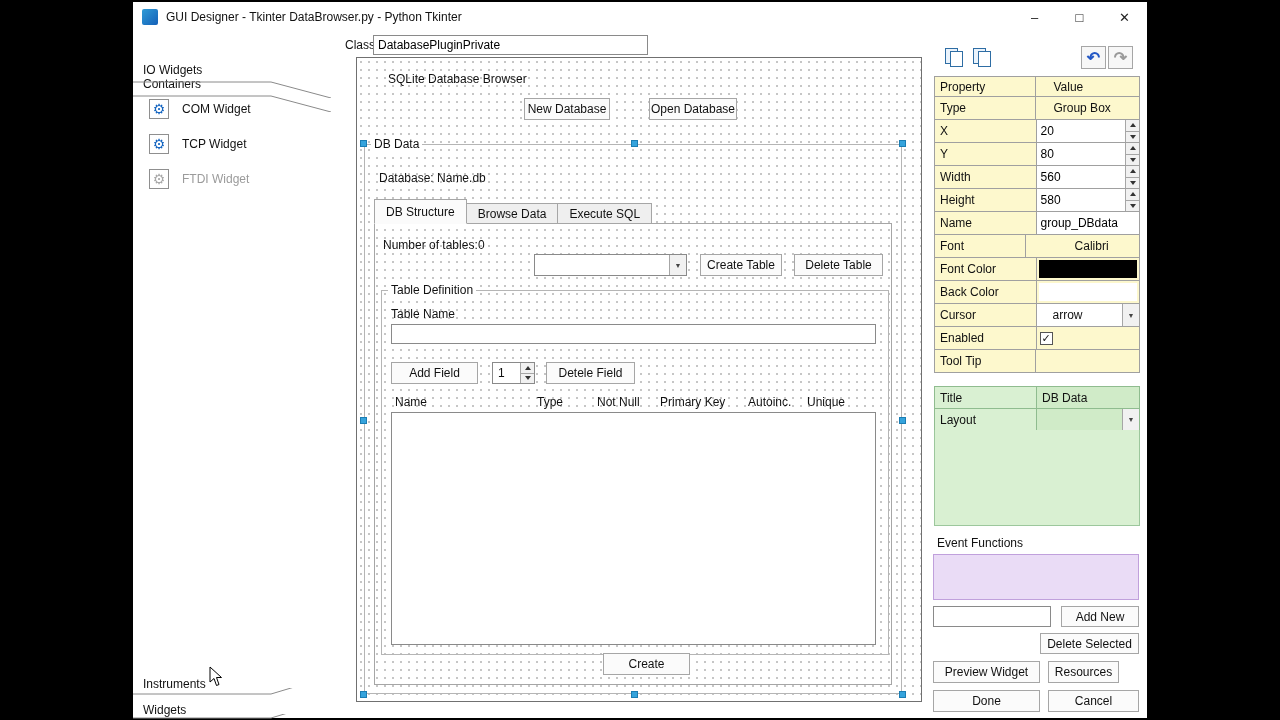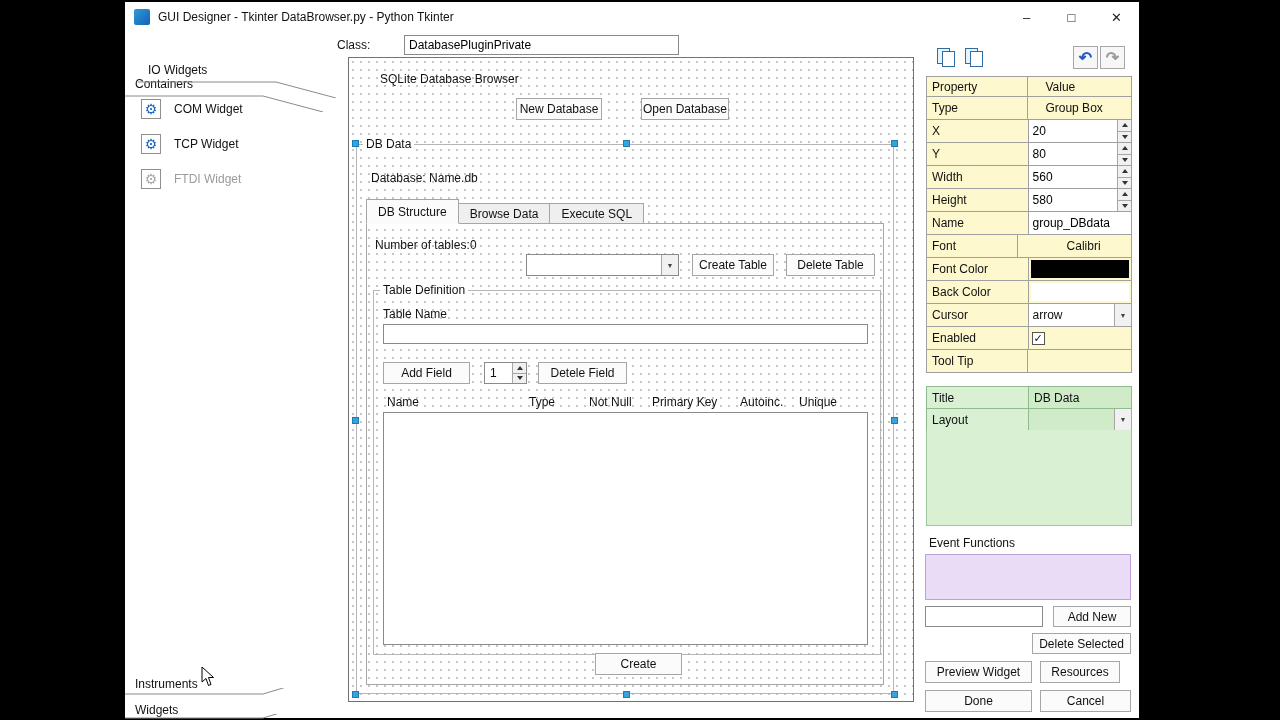--- a/index.html
+++ b/index.html
@@ -2,21 +2,21 @@
 <html><head>
 <meta charset="utf-8">
 <style>
   * { box-sizing: border-box; }
   html,body { margin:0; padding:0; }
   body {
     width:1280px; height:720px; background:#000; position:relative;
     font-family:"Liberation Sans", sans-serif; font-size:12px; color:#111;
     overflow:hidden;
   }
-  .window { position:absolute; left:125px; top:2px; width:1014px; height:716px; background:#fff; }
+  .window { position:absolute; left:133px; top:2px; width:1014px; height:716px; background:#fff; }
 
   
   .titlebar { position:absolute; left:0; top:0; right:0; height:30px; background:#fff; }
   .app-icon { position:absolute; left:9px; top:7px; width:16px; height:16px;
     background:linear-gradient(135deg,#2f9bd6,#1460b8); border-radius:2px; }
   .title-text { position:absolute; left:33px; top:8px; font-size:12px; white-space:nowrap; }
   .win-controls { position:absolute; right:0; top:0; height:30px; display:flex; }
   .wbtn { width:45px; height:30px; display:flex; align-items:center; justify-content:center; font-size:13px; color:#222; }
 
   
@@ -27,21 +27,21 @@
   .widget-item { position:absolute; left:16px; height:22px; display:flex; align-items:center; gap:13px; }
   .gear-box { width:20px; height:20px; border:1px solid #8f8f8f; background:#fff;
     display:flex; align-items:center; justify-content:center; font-size:14px; color:#1565c0; }
   .gear-box.disabled { color:#a8a8a8; }
   .widget-label.disabled-text { color:#9b9b9b; }
 
   
   .class-row { position:absolute; left:212px; top:33px; height:21px; }
   .class-label { position:absolute; left:0; top:3px; }
   .class-input { position:absolute; left:28px; top:0; width:275px; height:20px;
-    border:1px solid #8a8a8a; font:inherit; padding:0 4px; background:#fff;margin-left:39px; }
+    border:1px solid #8a8a8a; font:inherit; padding:0 4px; background:#fff; }
 
   
   .canvas { position:absolute; left:223px; top:55px; width:566px; height:645px;
     border:1px solid #707070; background-color:#fff;
     background-image:radial-gradient(circle,#c6c6c6 1px,transparent 1.3px);
     background-size:8px 8px; }
   .abs { position:absolute; }
   .btn { display:flex; align-items:center; justify-content:center;
     background:#fbfbfb; border:1px solid #a6a6a6; font-size:12px; white-space:nowrap; }
   .groupbox { position:absolute; border:1px solid #b5b5b5; }
@@ -135,21 +135,21 @@
     </div>
   </div>
 
   <div class="sidebar">
     <div class="acc-hdr" style="top:2px;margin-top:40px;">
       <span class="lbl">Containers</span>
       <svg class="acc-svg">
         <polyline points="0,6 138,6 198,22" fill="none" stroke="#8a8a8a" stroke-width="1"></polyline>
       </svg>
     </div>
-    <div class="acc-hdr" style="top:28px;margin-left:13px;">
+    <div class="acc-hdr" style="top:28px;">
       <span class="lbl">IO Widgets</span>
       <svg class="acc-svg">
         <polyline points="0,6 138,6 198,22" fill="none" stroke="#8a8a8a" stroke-width="1"></polyline>
       </svg>
     </div>
 
     <div class="widget-item" style="top:66px;">
       <span class="gear-box">
           <span>⚙</span>
         </span>
@@ -363,21 +363,21 @@
       <div class="prow">
         <div class="pcell plabel">Back Color</div>
         <div class="pcell pvalue nopad">
           <span class="swatch" style="background:#ffffff;"></span>
         </div>
       </div>
 
       <div class="prow">
         <div class="pcell plabel">Cursor</div>
         <div class="pcell pvalue nopad white">
-          <span style="flex:1; padding-left:4px;">arrow</span>
+          <span style="flex:1; padding-left:16px;">arrow</span>
           <span class="dd-btn" style="height:100%;">▼</span>
         </div>
       </div>
 
       <div class="prow">
         <div class="pcell plabel">Enabled</div>
         <div class="pcell pvalue nopad">
           <span class="checkbox">✓</span>
         </div>
       </div>
@@ -403,21 +403,21 @@
     </div>
     <div class="green-area"></div>
 
     <span class="events-label">Event Functions</span>
     <div class="event-box"></div>
     <input class="event-input" value="" style="">
     <div class="ibtn" style="left:131px; top:572px; width:78px; height:21px;">Add New</div>
     <div class="ibtn" style="left:110px; top:599px; width:99px; height:21px;">Delete Selected</div>
 
     <div class="ibtn" style="left:3px; top:627px; width:107px; height:22px;">Preview Widget</div>
-    <div class="ibtn" style="left:118px; top:627px; width:80px; height:22px;">Resources</div>
+    <div class="ibtn" style="left:118px; top:627px; width:71px; height:22px;">Resources</div>
     <div class="ibtn" style="left:3px; top:656px; width:107px; height:22px;">Done</div>
     <div class="ibtn" style="left:118px; top:656px; width:91px; height:22px;">Cancel</div>
   </div>
 
   <svg class="mouse-cursor" width="14" height="21" viewBox="0 0 14 21">
     <path d="M1,1 L1,16 L5,12.5 L7.5,19.5 L10,18.5 L7.5,11.5 L12.5,11.5 Z" fill="#ffffff" stroke="#000000" stroke-width="1"></path>
   </svg>
 
 </div>
 

